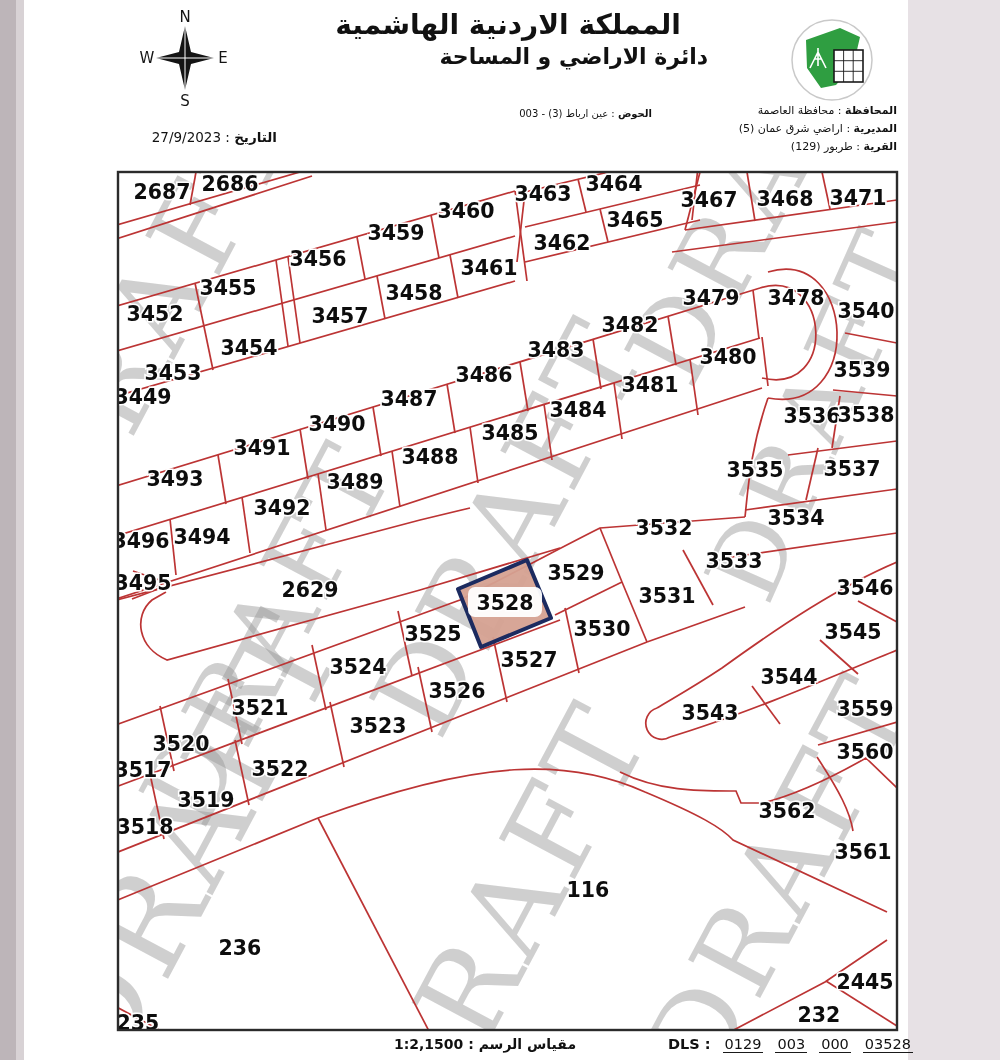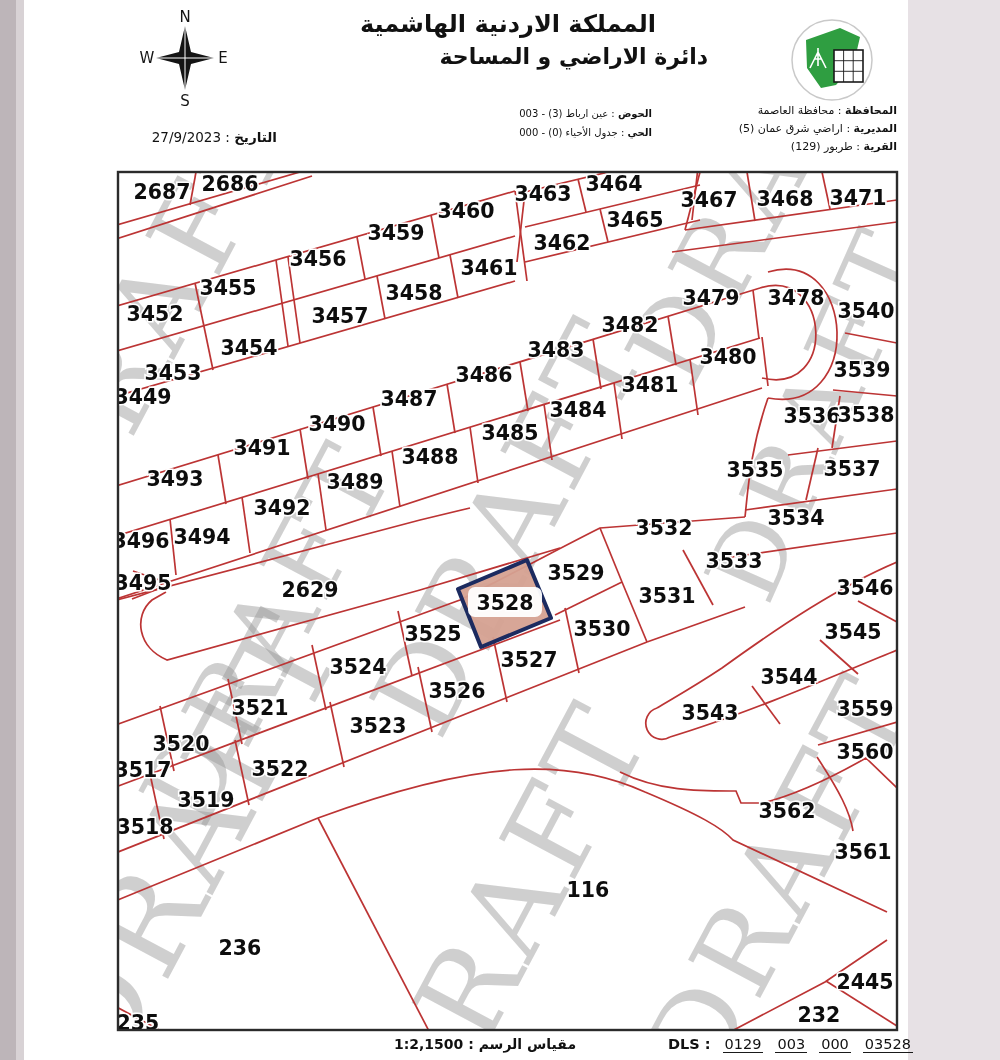--- a/index.html
+++ b/index.html
@@ -10,21 +10,21 @@
     color:#111;
   }
   .edge-strip { position:absolute; left:0; top:0; width:16px; height:100%;
     background:#bdb5b9; }
   .edge-strip2 { position:absolute; left:16px; top:0; width:8px; height:100%;
     background:#d8d2d5; }
   .paper { position:absolute; left:24px; top:0; width:884px; height:1060px;
     background:#ffffff; }
   .hdr-title { position:absolute; left:308px; top:8px; width:400px;
     text-align:center; direction:rtl; font-weight:bold; }
-  .hdr-title .t1 { font-size:24px; line-height:33px; }
+  .hdr-title .t1 { font-size:28px; line-height:33px; }
   .hdr-title .t2 { font-size:22px; line-height:32px;text-align:right; }
   .hdr-title .t3 { font-size:22px; line-height:32px; }
   .fields-left { position:absolute; right:348px; top:104px; width:300px;
     direction:rtl; text-align:right; font-size:10px; line-height:19px; }
   .fields-right { position:absolute; right:103px; top:102px; width:240px;
     direction:rtl; text-align:right; font-size:11px; line-height:18px; }
   .field-row b { font-weight:bold; }
   .date-row { position:absolute; right:723px; top:129px; direction:rtl;
     font-size:13.5px; white-space:nowrap; }
   .date-row b { font-weight:bold; }
@@ -46,21 +46,20 @@
 
 <div class="hdr-title">
   <div class="t1">المملكة الاردنية الهاشمية</div>
   <div class="t2">دائرة الاراضي و المساحة</div>
 </div>
 
 <div class="date-row"><b>التاريخ</b><span> : </span><span>27/9/2023</span></div>
 
 <div class="fields-left" id="fields-left">
     <div class="field-row"><b>الحوض</b> : عين ارباط (3) - 003</div>
-    <div class="field-row"><b>الحي</b> : جدول الأحياء (0) - 000</div>
   </div>
 <div class="fields-right" id="fields-right">
     <div class="field-row"><b>المحافظة</b> : محافظة العاصمة</div>
     <div class="field-row"><b>المديرية</b> : اراضي شرق عمان (5)</div>
     <div class="field-row"><b>القرية</b> : طربور (129)</div>
   </div>
 
 <svg class="canvas" id="map-svg" width="1000" height="1060" viewBox="0 0 1000 1060">
     <defs>
       <clipPath id="mapclip">

